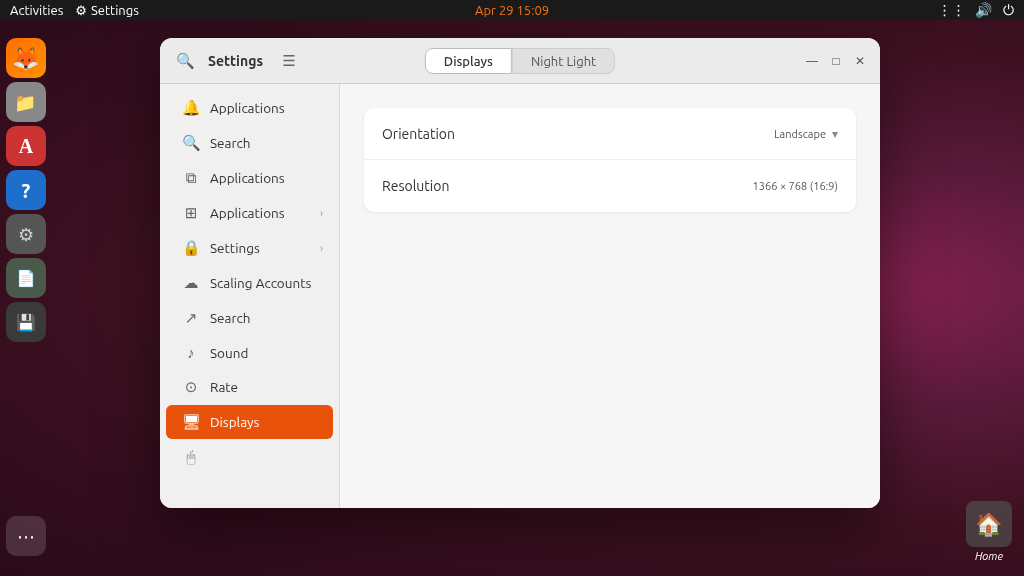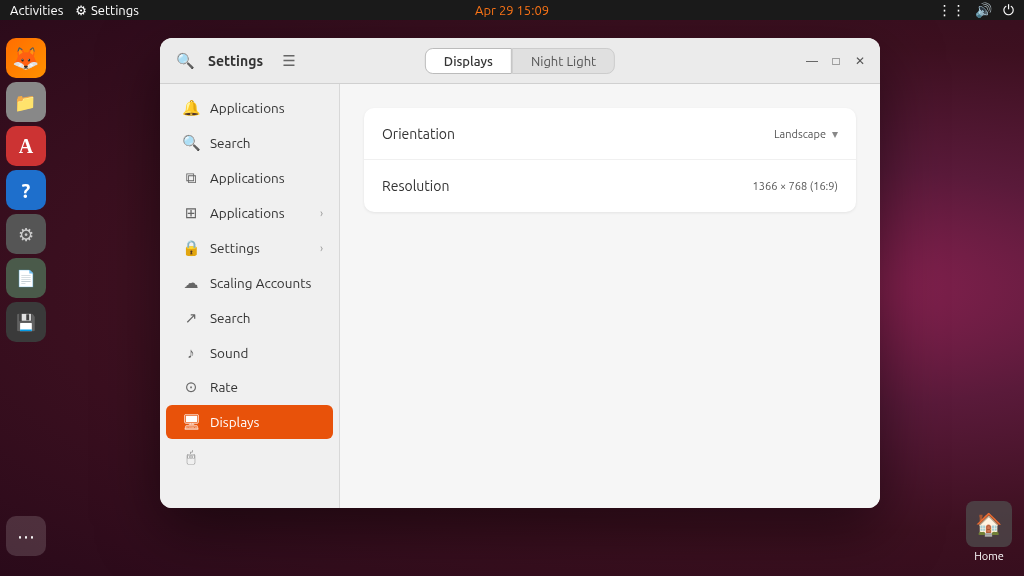--- a/index.html
+++ b/index.html
@@ -376,20 +376,21 @@
       align-items: center;
       justify-content: center;
       font-size: 22px;
       color: #ddd;
       cursor: pointer;
     }
     .home-label {
       color: #fff;
       font-size: 11px;
       margin-top: 3px;
+      font-style: italic;
     }
   </style>
 </head>
 <body>
 
 <div class="desktop-bg"></div>
 
 <div class="topbar">
   <div class="topbar-left">
     <span class="activities-btn">Activities</span>

